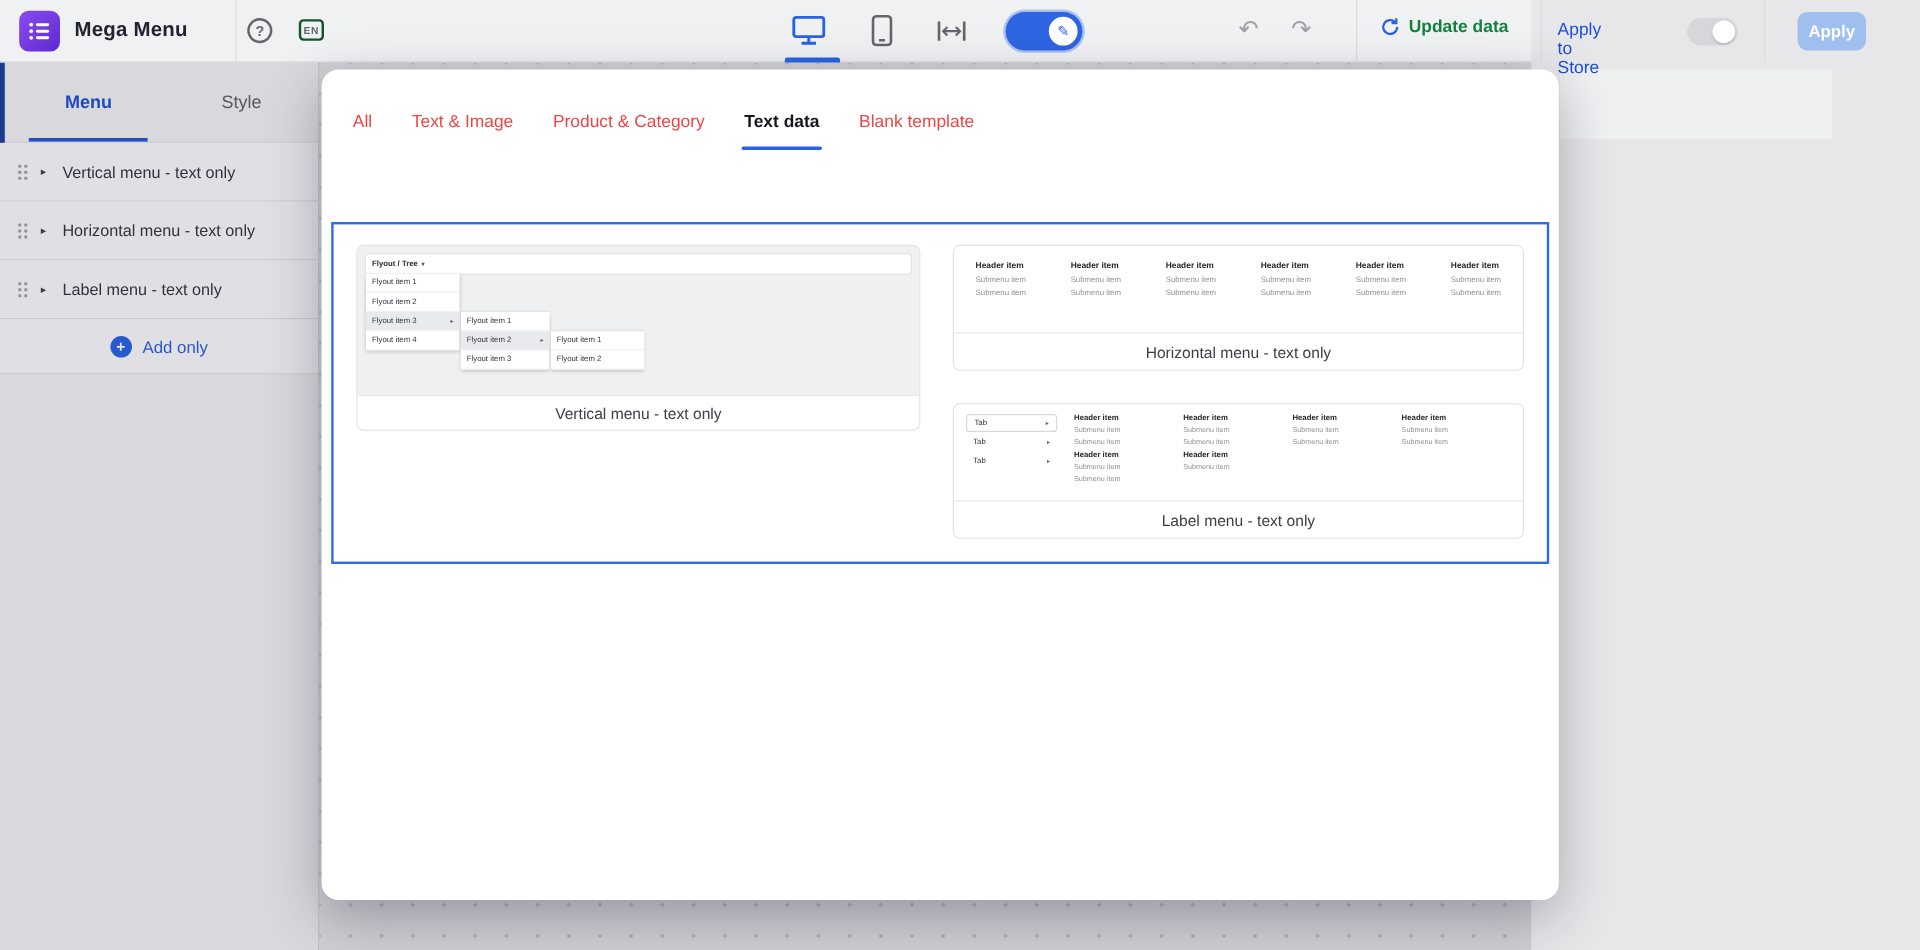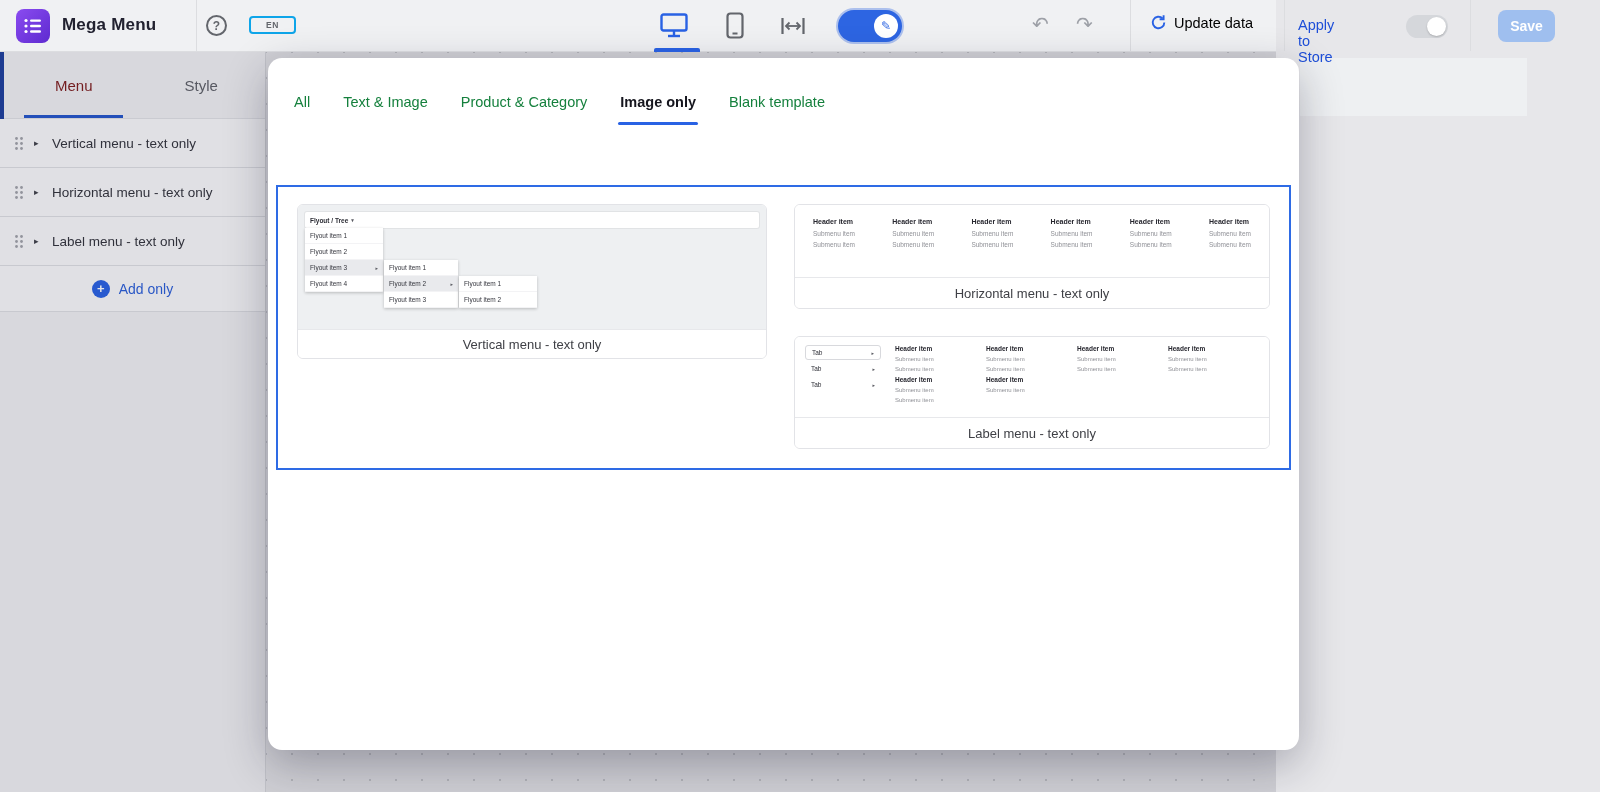--- a/index.html
+++ b/index.html
@@ -8,56 +8,56 @@
   .app{position:relative;width:1276px;height:792px}
 
   
   .header{position:absolute;top:0;left:0;right:0;height:52px;background:#f0f1f3;border-bottom:1px solid #dcdde0;z-index:80}
   .header .abs{position:absolute}
   .logo{left:16px;top:9px;width:34px;height:34px;border-radius:8px;background:linear-gradient(135deg,#8a4bf0,#5e2ad0);display:flex;align-items:center;justify-content:center}
   .app-title{left:62px;top:15px;font-size:17px;font-weight:700;color:#222230;letter-spacing:.2px}
   .vdiv{top:0;bottom:0;width:1px;background:#dcdde0}
   .icon-btn{display:flex;align-items:center;justify-content:center;cursor:pointer;background:none;border:none}
   .help-circle{width:21px;height:21px;border:2px solid #63666c;border-radius:50%;color:#63666c;font-size:12px;font-weight:700;display:flex;align-items:center;justify-content:center}
-  .lang-badge{border:2px solid #0ea5e9;border-radius:4px;color:#63666c;font-size:8.5px;font-weight:700;padding:2px 15px;letter-spacing:.5px}
+  .lang-badge{border:2px solid #14532d;border-radius:4px;color:#63666c;font-size:8.5px;font-weight:700;padding:2px 2px;letter-spacing:.5px}
   .dev-indicator{left:654px;top:48px;width:46px;height:4px;background:#2962e4;border-radius:2px 2px 0 0}
   .edit-toggle{left:838px;top:10px;width:64px;height:32px;border-radius:16px;background:#2d65e2;box-shadow:0 0 0 2px rgba(45,101,226,.35);cursor:pointer}
   .edit-knob{position:absolute;right:4px;top:4px;width:24px;height:24px;border-radius:50%;background:#fff;display:flex;align-items:center;justify-content:center;color:#2d65e2;font-size:12px}
   .hist-btn{font-size:20px;color:#9da0a7;cursor:pointer;background:none;border:none}
-  .update-btn{left:1150px;top:14px;display:flex;align-items:center;gap:7px;color:#000000;font-size:14.5px;font-weight:400;cursor:pointer;background:none;border:none}
+  .update-btn{left:1150px;top:14px;display:flex;align-items:center;gap:7px;color:#15803d;font-size:14.5px;font-weight:700;cursor:pointer;background:none;border:none}
   .apply-label{left:1298px;top:17px;font-size:14.5px;color:#1d4ed8}
   .apply-toggle{left:1406px;top:15px;width:42px;height:23px;border-radius:12px;background:#d5d7db;cursor:pointer}
   .apply-knob{position:absolute;right:2px;top:2px;width:19px;height:19px;border-radius:50%;background:#fff;box-shadow:0 1px 2px rgba(0,0,0,.2)}
   .save-btn{left:1498px;top:10px;width:57px;height:32px;border-radius:8px;background:#9fbfef;color:#fff;font-size:14px;font-weight:600;display:flex;align-items:center;justify-content:center;border:none;cursor:default}
 
   
   .sidebar{position:absolute;top:52px;left:0;width:266px;bottom:0;background:#f2f2f4;border-right:1px solid #d8d9dc;z-index:10}
   .side-accent{position:absolute;left:0;top:0;width:4px;height:67px;background:#1d3f9e}
   .side-tabs{height:67px;display:flex;padding-left:10px;border-bottom:1px solid #e2e3e6}
   .side-tab{width:153px;display:flex;align-items:center;justify-content:center;font-size:15px;color:#5f6168;cursor:pointer;position:relative}
-  .side-tab.active{color:#7f1d1d;font-weight:400}
+  .side-tab.active{color:#1d4ed8;font-weight:700}
   .side-tab.active::after{content:"";position:absolute;left:14px;right:15px;bottom:0;height:3px;background:#2456cb}
   .menu-item{height:49px;display:flex;align-items:center;background:#fbfbfc;border-bottom:1px solid #e0e1e4;padding-left:14px;gap:10px;cursor:pointer}
   .mi-caret{font-size:9px;color:#3f4048;width:8px}
   .mi-label{font-size:13.5px;color:#33343c}
   .add-menu{height:46px;display:flex;align-items:center;justify-content:center;gap:9px;color:#2b5fd9;font-size:14px;font-weight:500;background:#fbfbfc;border:none;border-bottom:1px solid #e0e1e4;width:100%;cursor:pointer}
   .plus-circle{width:18px;height:18px;border-radius:50%;background:#2962e4;color:#fff;font-size:13px;font-weight:700;display:flex;align-items:center;justify-content:center;line-height:1}
 
   
   .canvas{position:absolute;top:52px;left:266px;right:0;bottom:0;background-color:#e7e7ea;background-image:radial-gradient(#c5c6ca 1.3px,transparent 1.4px);background-size:26px 26px;background-position:13px 13px}
   .canvas-block{position:absolute;left:1034px;top:6px;width:227px;height:58px;background:#eef0f2}
 
   
   .overlay{position:absolute;top:52px;left:0;right:0;bottom:0;background:rgba(32,33,54,.12);z-index:90}
   .modal{position:absolute;left:268px;top:58px;width:1031px;height:692px;background:#fff;border-radius:14px;box-shadow:0 14px 44px rgba(20,20,43,.3);z-index:100}
   .modal-head{display:flex;justify-content:space-between;align-items:flex-start;padding:24px 26px 0}
   .modal-title{font-size:15.5px;font-weight:700;color:#1b1c28}
   .close-btn{font-size:17px;color:#3a3b44;background:none;border:none;cursor:pointer;line-height:1}
   .mtabs{display:flex;gap:33px;padding:0 26px;margin-top:36px}
-  .mtab{font-size:14.5px;color:#15803d;padding-bottom:15px;position:relative;cursor:pointer;background:none;border:none;font-family:inherit}
+  .mtab{font-size:14.5px;color:#ef4444;padding-bottom:15px;position:relative;cursor:pointer;background:none;border:none;font-family:inherit}
   .mtab.active{color:#16161e;font-weight:700}
   .mtab.active::after{content:"";position:absolute;left:-2px;right:-2px;bottom:0;height:3px;background:#2962e4;border-radius:2px}
   .group{position:absolute;left:8px;right:8px;top:127px;height:285px;border:2px solid #2e6be5;padding:17px 19px 0 19px}
   .group-inner{display:flex;gap:27px}
   .tcard{background:#fff;border:1px solid #e2e3e7;border-radius:6px;overflow:hidden;cursor:pointer}
   .cap{border-top:1px solid #e7e8eb;display:flex;align-items:center;justify-content:center;font-size:13px;color:#3f4046;background:#fff}
   .card-vert{width:475px;height:155px}
   .right-col{width:476px;display:flex;flex-direction:column;gap:27px}
   .card-horiz{width:476px;height:105px}
   .card-lab{width:476px;height:113px}
@@ -155,21 +155,21 @@
 
     <div class="abs vdiv" style="left:1284px"></div>
 
     <span class="abs apply-label">Apply to Store</span>
     <div class="abs apply-toggle">
       <span class="apply-knob"></span>
     </div>
 
     <div class="abs vdiv" style="left:1470px"></div>
 
-    <button class="abs save-btn">Save</button>
+    <button class="abs save-btn">Apply</button>
   </header>
 
   <aside class="sidebar">
     <div class="side-accent"></div>
     <div class="side-tabs">
       <div class="side-tab active">Menu</div>
       <div class="side-tab">Style</div>
     </div>
 
     <div class="menu-item">
@@ -220,21 +220,21 @@
   </main>
 
   <div class="overlay"></div>
 
   <section class="modal">
 
     <div class="mtabs">
       <button class="mtab">All</button>
       <button class="mtab">Text &amp; Image</button>
       <button class="mtab">Product &amp; Category</button>
-      <button class="mtab active">Image only</button>
+      <button class="mtab active">Text data</button>
       <button class="mtab">Blank template</button>
     </div>
 
     <div class="group">
       <div class="group-inner">
 
         <div class="tcard card-vert">
           <div class="pv-vert">
             <div class="pv-strip">
               <span>Flyout / Tree</span>

